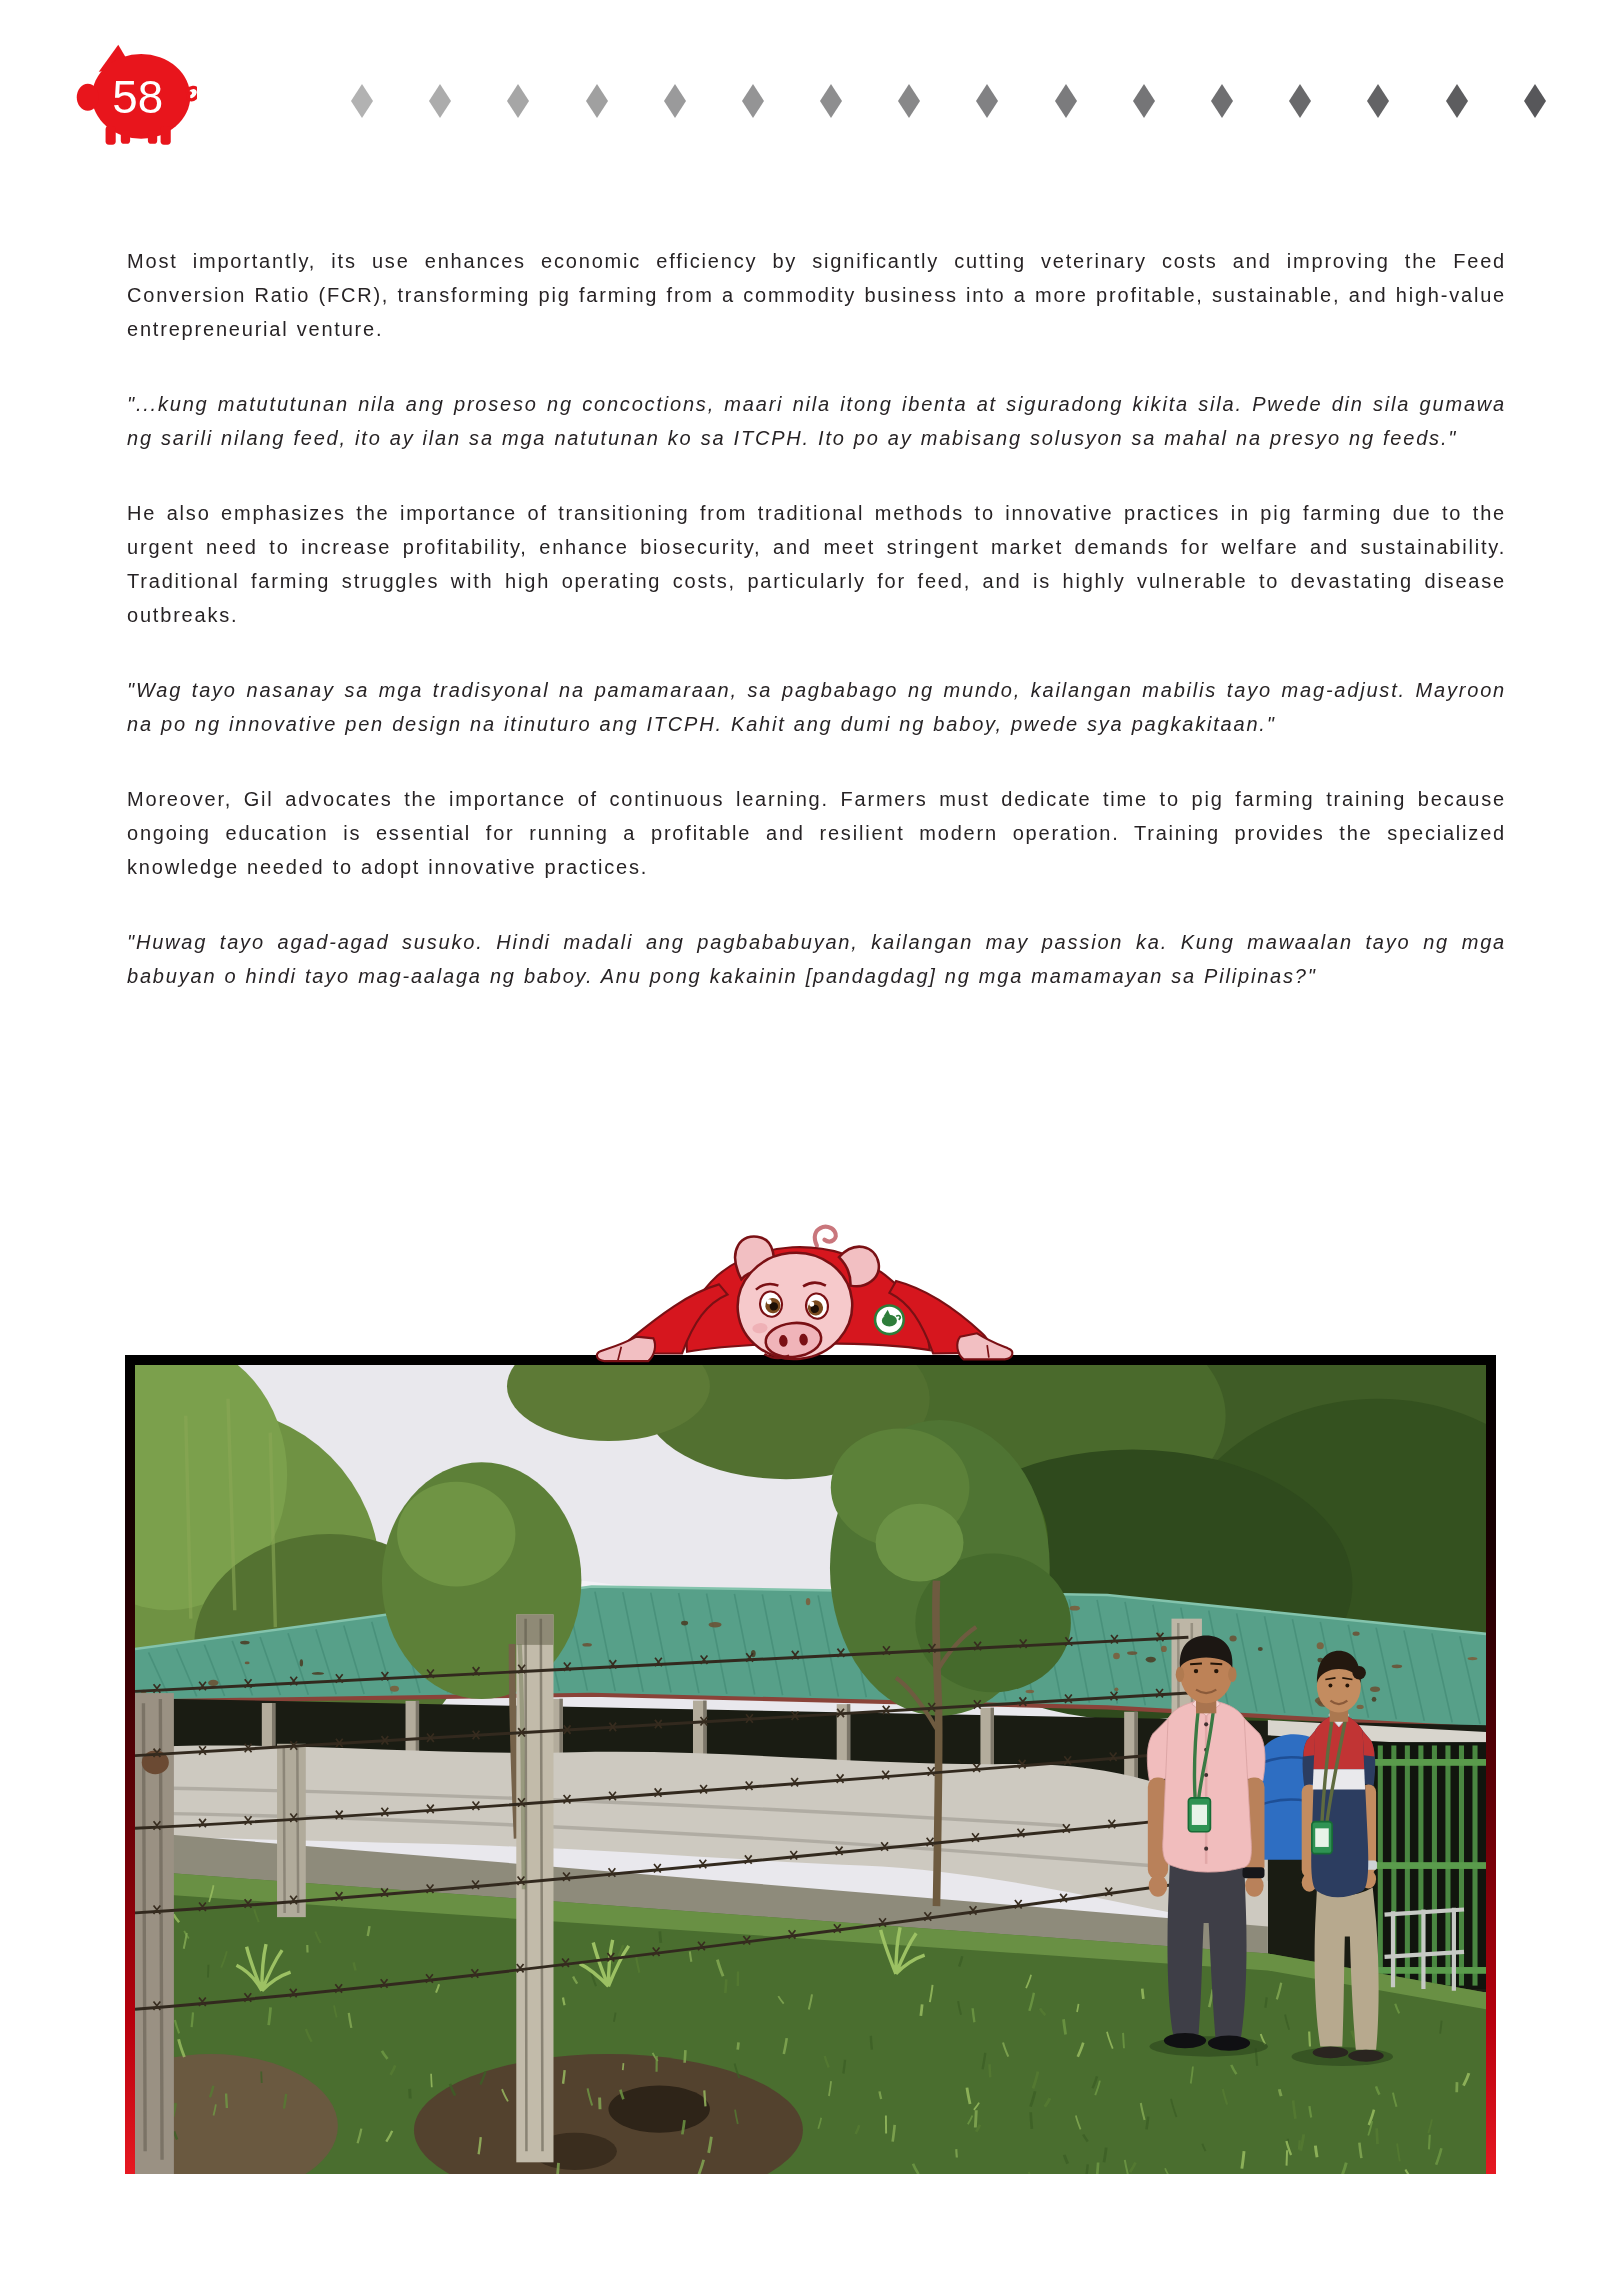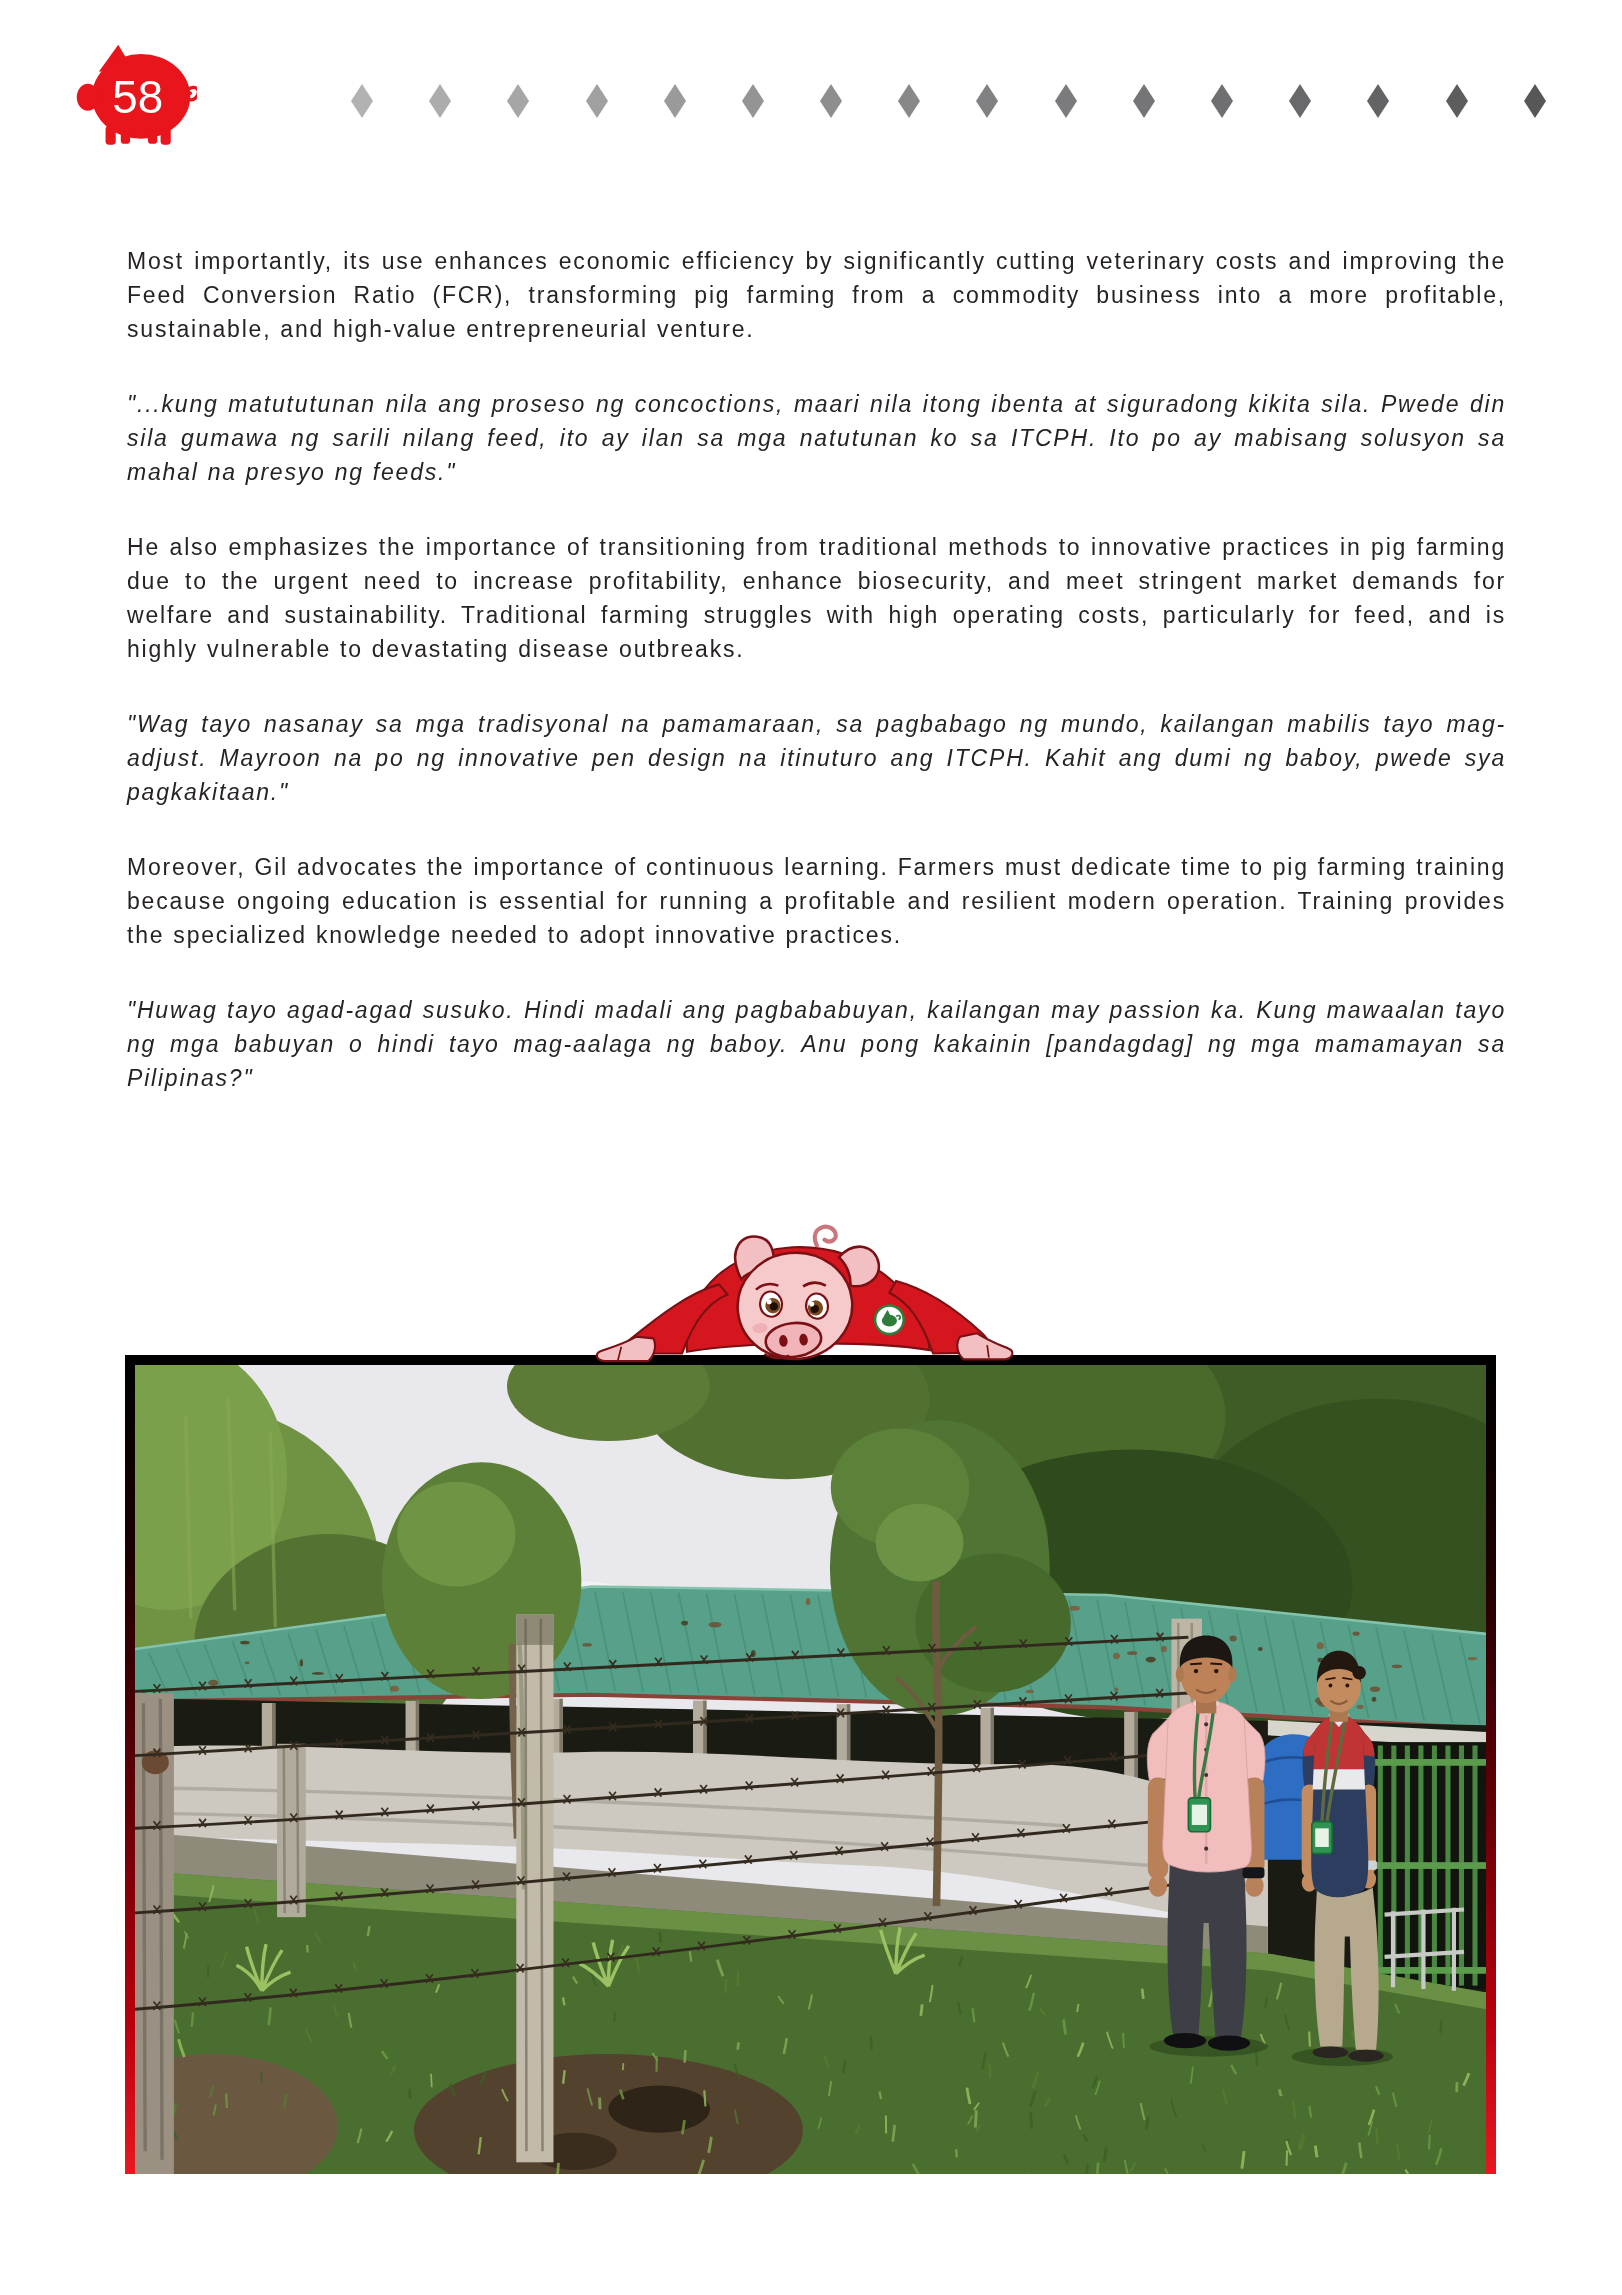--- a/index.html
+++ b/index.html
@@ -6,21 +6,21 @@
   .page{position:relative;width:1623px;height:2174px;background:#fff;overflow:hidden;
         font-family:Liberation Sans, sans-serif;}
   
   .pig-badge{position:absolute;left:70px;top:42px;width:127px;height:108px;}
   
   .diamond-row{position:absolute;left:351px;top:84px;width:1200px;height:34px;}
   .diamond{position:absolute;top:0;width:22px;height:34px;
            clip-path:polygon(50% 0,100% 50%,50% 100%,0 50%);}
   
   .copy{position:absolute;left:127px;top:244px;width:1379px;
-        font-size:23px;line-height:34px;letter-spacing:1.8px;word-spacing:0.8px;color:#272325;}
+        font-size:20px;line-height:34px;letter-spacing:1.8px;word-spacing:0.8px;color:#272325;}
   .copy p{margin:0 0 41px 0;text-align:justify;}
   .copy p.quote{font-style:italic;}
   
   .mascot{position:absolute;left:592px;top:1222px;width:427px;height:145px;z-index:3;}
   .photo-frame{position:absolute;left:125px;top:1355px;width:1371px;height:841px;
                box-sizing:border-box;padding:10px;z-index:2;
                background:linear-gradient(180deg,#000000 0px,#1a0002 194px,#5e0006 439px,#b8000d 668px,#ed1c24 841px);}
   .photo{display:block;width:1351px;height:821px;background:#e9e8ed;}
   
   .footer{position:absolute;left:22px;top:2195px;width:355px;}

